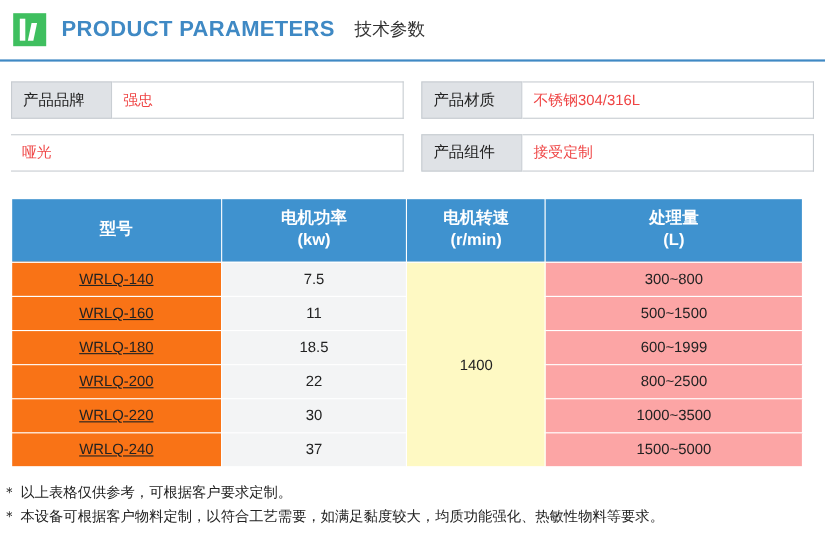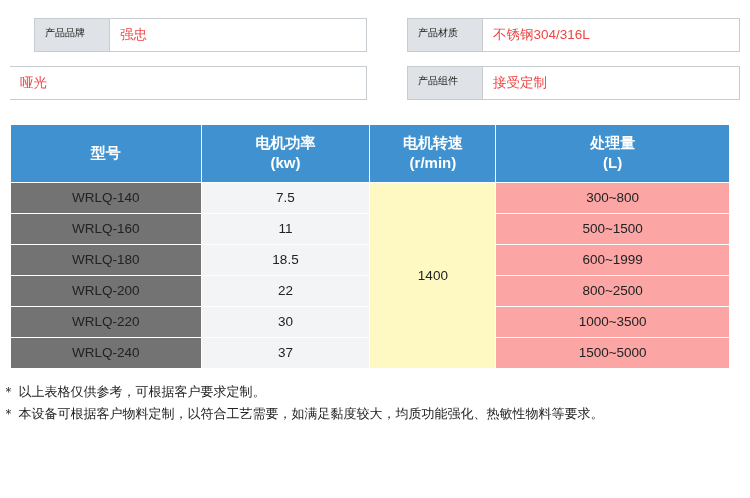--- a/index.html
+++ b/index.html
@@ -72,27 +72,26 @@
   .spec-pair {
     flex: 1;
     display: flex;
     align-items: stretch;
   }
   .spec-gap { width: 16px; flex: none; }
   .spec-label {
     background: #dfe2e6;
     border: 1px solid #c7ccd1;
     color: #222;
-    font-size: 10px;
+    font-size: 14px;
     padding: 7px 10px;
-    width: 76px;
+    width: 92px;
     flex: none;
     text-align: left;
     white-space: nowrap;
-    margin-left: 24px;
   }
   .spec-value {
     border: 1px solid #c7ccd1;
     border-left: none;
     color: #ef4444;
     font-size: 13.5px;
     padding: 7px 10px;
     flex: 1;
     background: #fff;
     white-space: nowrap;
@@ -123,39 +122,44 @@
     font-size: 13.5px;
     color: #222;
     height: 31px;
     padding: 4px 2px;
   }
   .col-model { width: 26.5%; }
   .col-power { width: 23.5%; }
   .col-speed { width: 17.5%; }
   .col-vol  { width: 32.5%; }
 
-  td.c-model { background: #737373; }
+  td.c-model { background: #f97316; text-decoration: underline; }
   td.c-power { background: #f3f4f5; }
   td.c-speed { background: #fef9c3; font-size: 14px; }
   td.c-vol   { background: #fca5a5; }
 
   
   .notes {
     padding: 12px 12px 0 2px;
     color: #222;
     font-size: 13px;
     line-height: 1.75;
   }
   .note-line { white-space: nowrap; }
 </style>
 </head>
 <body>
 
 <div class="page">
 
+  <div class="header">
+    <div class="logo"></div>
+    <div class="title-en">PRODUCT PARAMETERS</div>
+    <div class="title-cn">技术参数</div>
+  </div>
 
   <div class="specs">
 
     <div class="spec-row">
       <div class="spec-pair">
         <div class="spec-label">产品品牌</div>
         <div class="spec-value">强忠</div>
       </div>
       <div class="spec-gap"></div>
       <div class="spec-pair">

